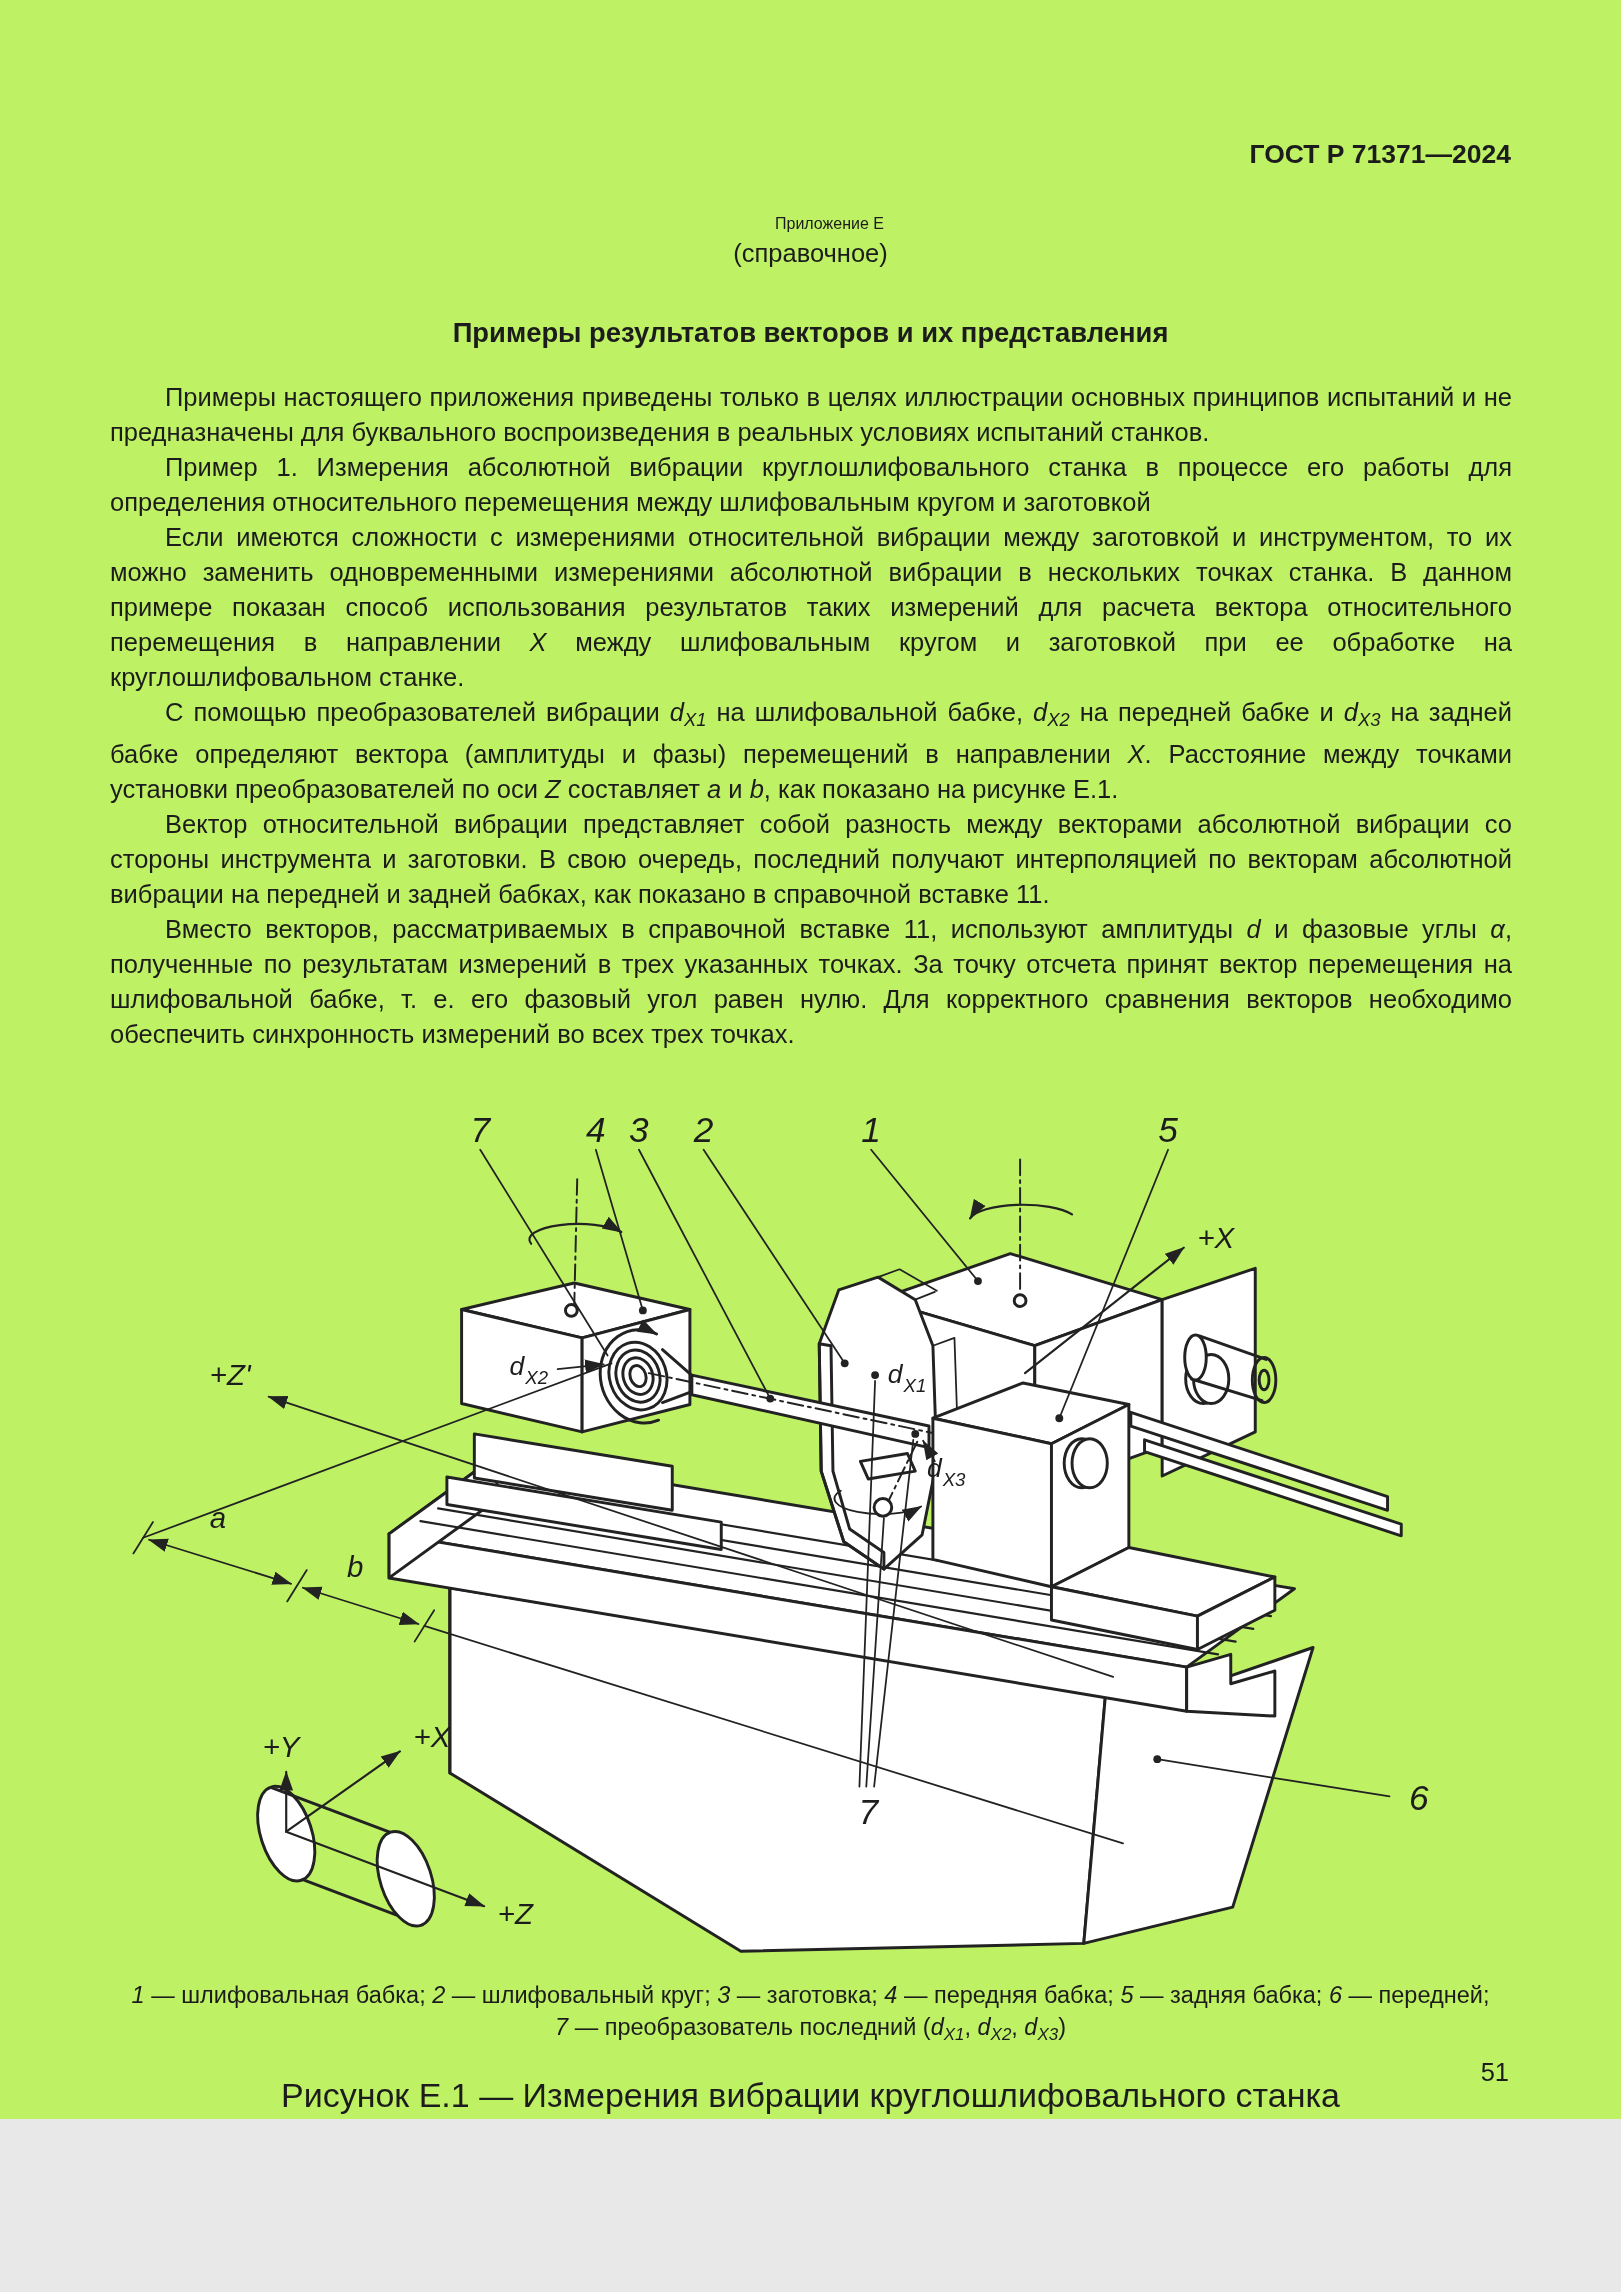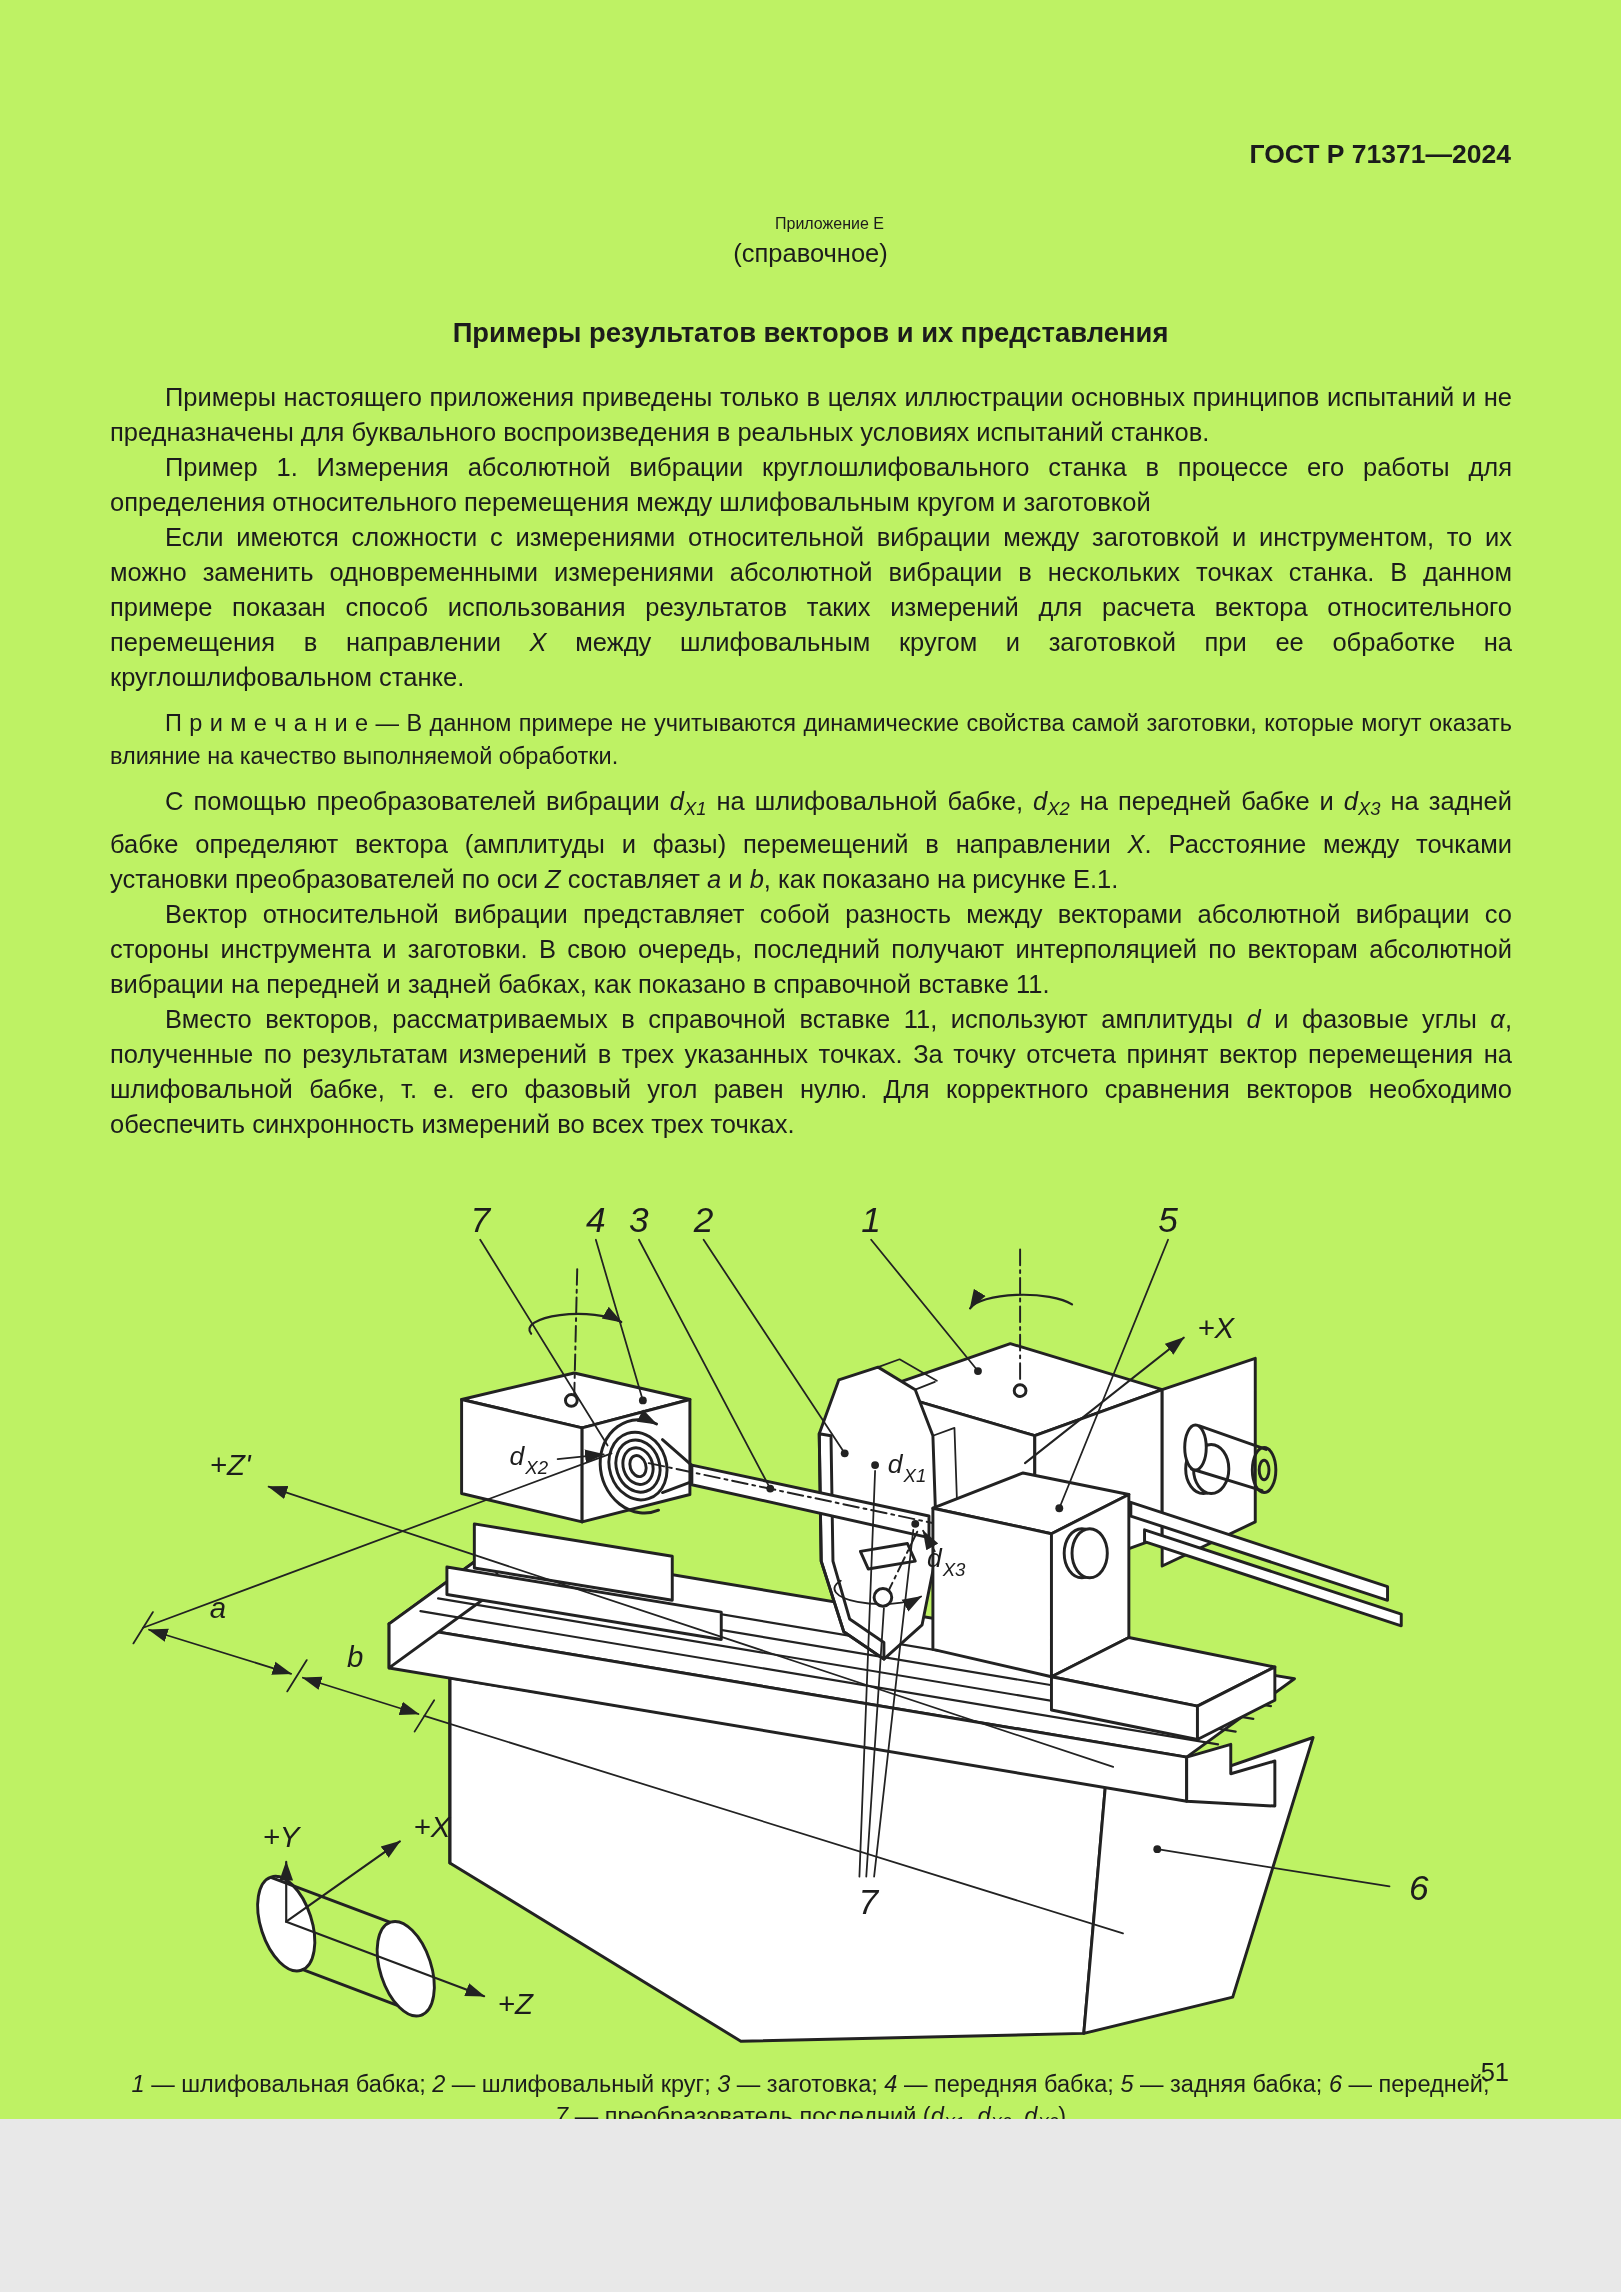--- a/index.html
+++ b/index.html
@@ -47,21 +47,20 @@
   <div class="doc-header">ГОСТ Р 71371—2024</div>
 
   <div class="annex-title">Приложение Е</div>
   <div class="annex-sub">(справочное)</div>
   <div class="heading">Примеры результатов векторов и их представления</div>
 
   <div class="body-text">
     <p><span>Примеры настоящего приложения приведены только в целях иллюстрации основных принципов испытаний и не предназначены для буквального воспроизведения в реальных условиях испытаний станков.</span></p>
     <p><span>Пример 1. Измерения абсолютной вибрации круглошлифовального станка в процессе его работы для определения относительного перемещения между шлифовальным кругом и заготовкой</span></p>
     <p><span>Если имеются сложности с измерениями относительной вибрации между заготовкой и инструментом, то их можно заменить одновременными измерениями абсолютной вибрации в нескольких точках станка. В данном примере показан способ использования результатов таких измерений для расчета вектора относительного перемещения в направлении </span><span class="i">X</span><span> между шлифовальным кругом и заготовкой при ее обработке на круглошлифовальном станке.</span></p>
-    <p class="note"><span>П р и м е ч а н и е — В данном примере не учитываются динамические свойства самой заготовки, которые могут оказать влияние на качество выполняемой обработки.</span></p>
     <p><span>С помощью преобразователей вибрации </span><span class="i">d</span><span class="isub">X1</span><span> на шлифовальной бабке, </span><span class="i">d</span><span class="isub">X2</span><span> на передней бабке и </span><span class="i">d</span><span class="isub">X3</span><span> на задней бабке определяют вектора (амплитуды и фазы) перемещений в направлении </span><span class="i">X</span><span>. Расстояние между точками установки преобразователей по оси </span><span class="i">Z</span><span> составляет </span><span class="i">a</span><span> и </span><span class="i">b</span><span>, как показано на рисунке Е.1.</span></p>
     <p><span>Вектор относительной вибрации представляет собой разность между векторами абсолютной вибрации со стороны инструмента и заготовки. В свою очередь, последний получают интерполяцией по векторам абсолютной вибрации на передней и задней бабках, как показано в справочной вставке 11.</span></p>
     <p><span>Вместо векторов, рассматриваемых в справочной вставке 11, используют амплитуды </span><span class="i">d</span><span> и фазовые углы </span><span class="i">α</span><span>, полученные по результатам измерений в трех указанных точках. За точку отсчета принят вектор перемещения на шлифовальной бабке, т. е. его фазовый угол равен нулю. Для корректного сравнения векторов необходимо обеспечить синхронность измерений во всех трех точках.</span></p>
   </div>
 
   <div class="figure">
     <svg width="1425" height="874" viewBox="0 0 1454 892">
       <defs>
         <marker id="ah" viewBox="0 0 20 16" refX="19" refY="8" markerWidth="20" markerHeight="16" orient="auto-start-reverse" markerUnits="userSpaceOnUse">
           <path d="M0,1 L20,8 L0,15 Z" fill="#222"></path>

